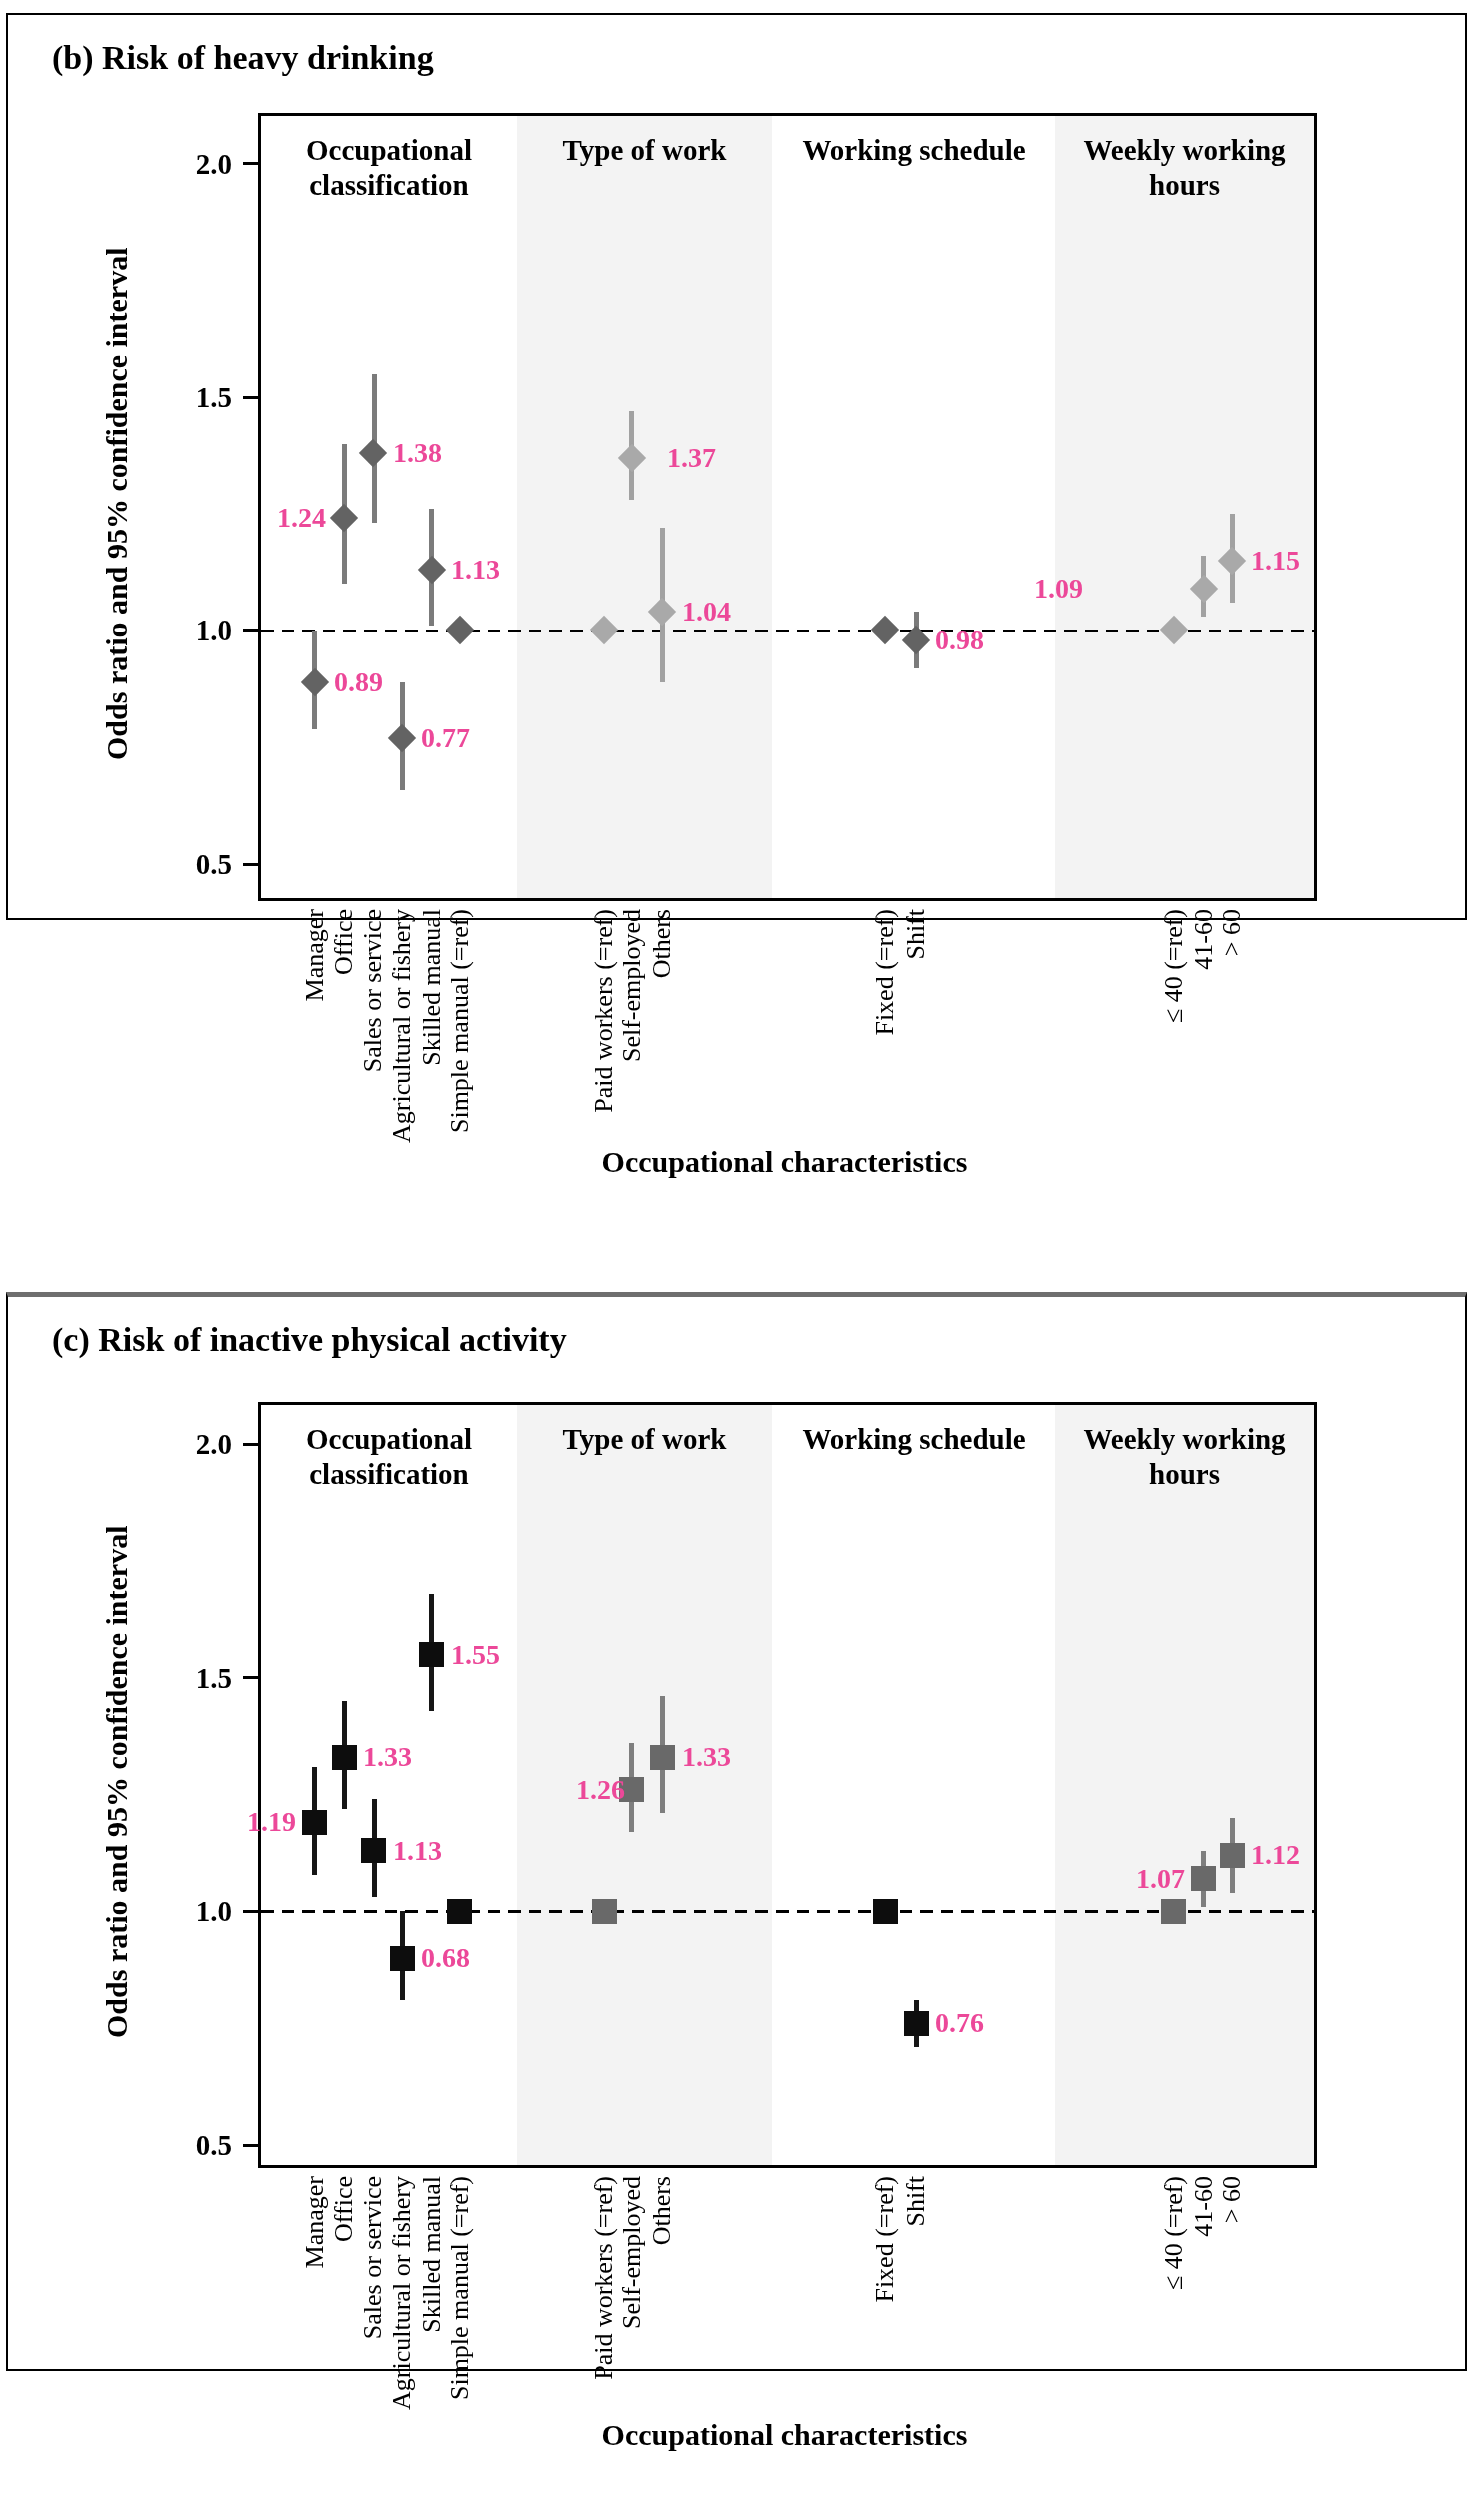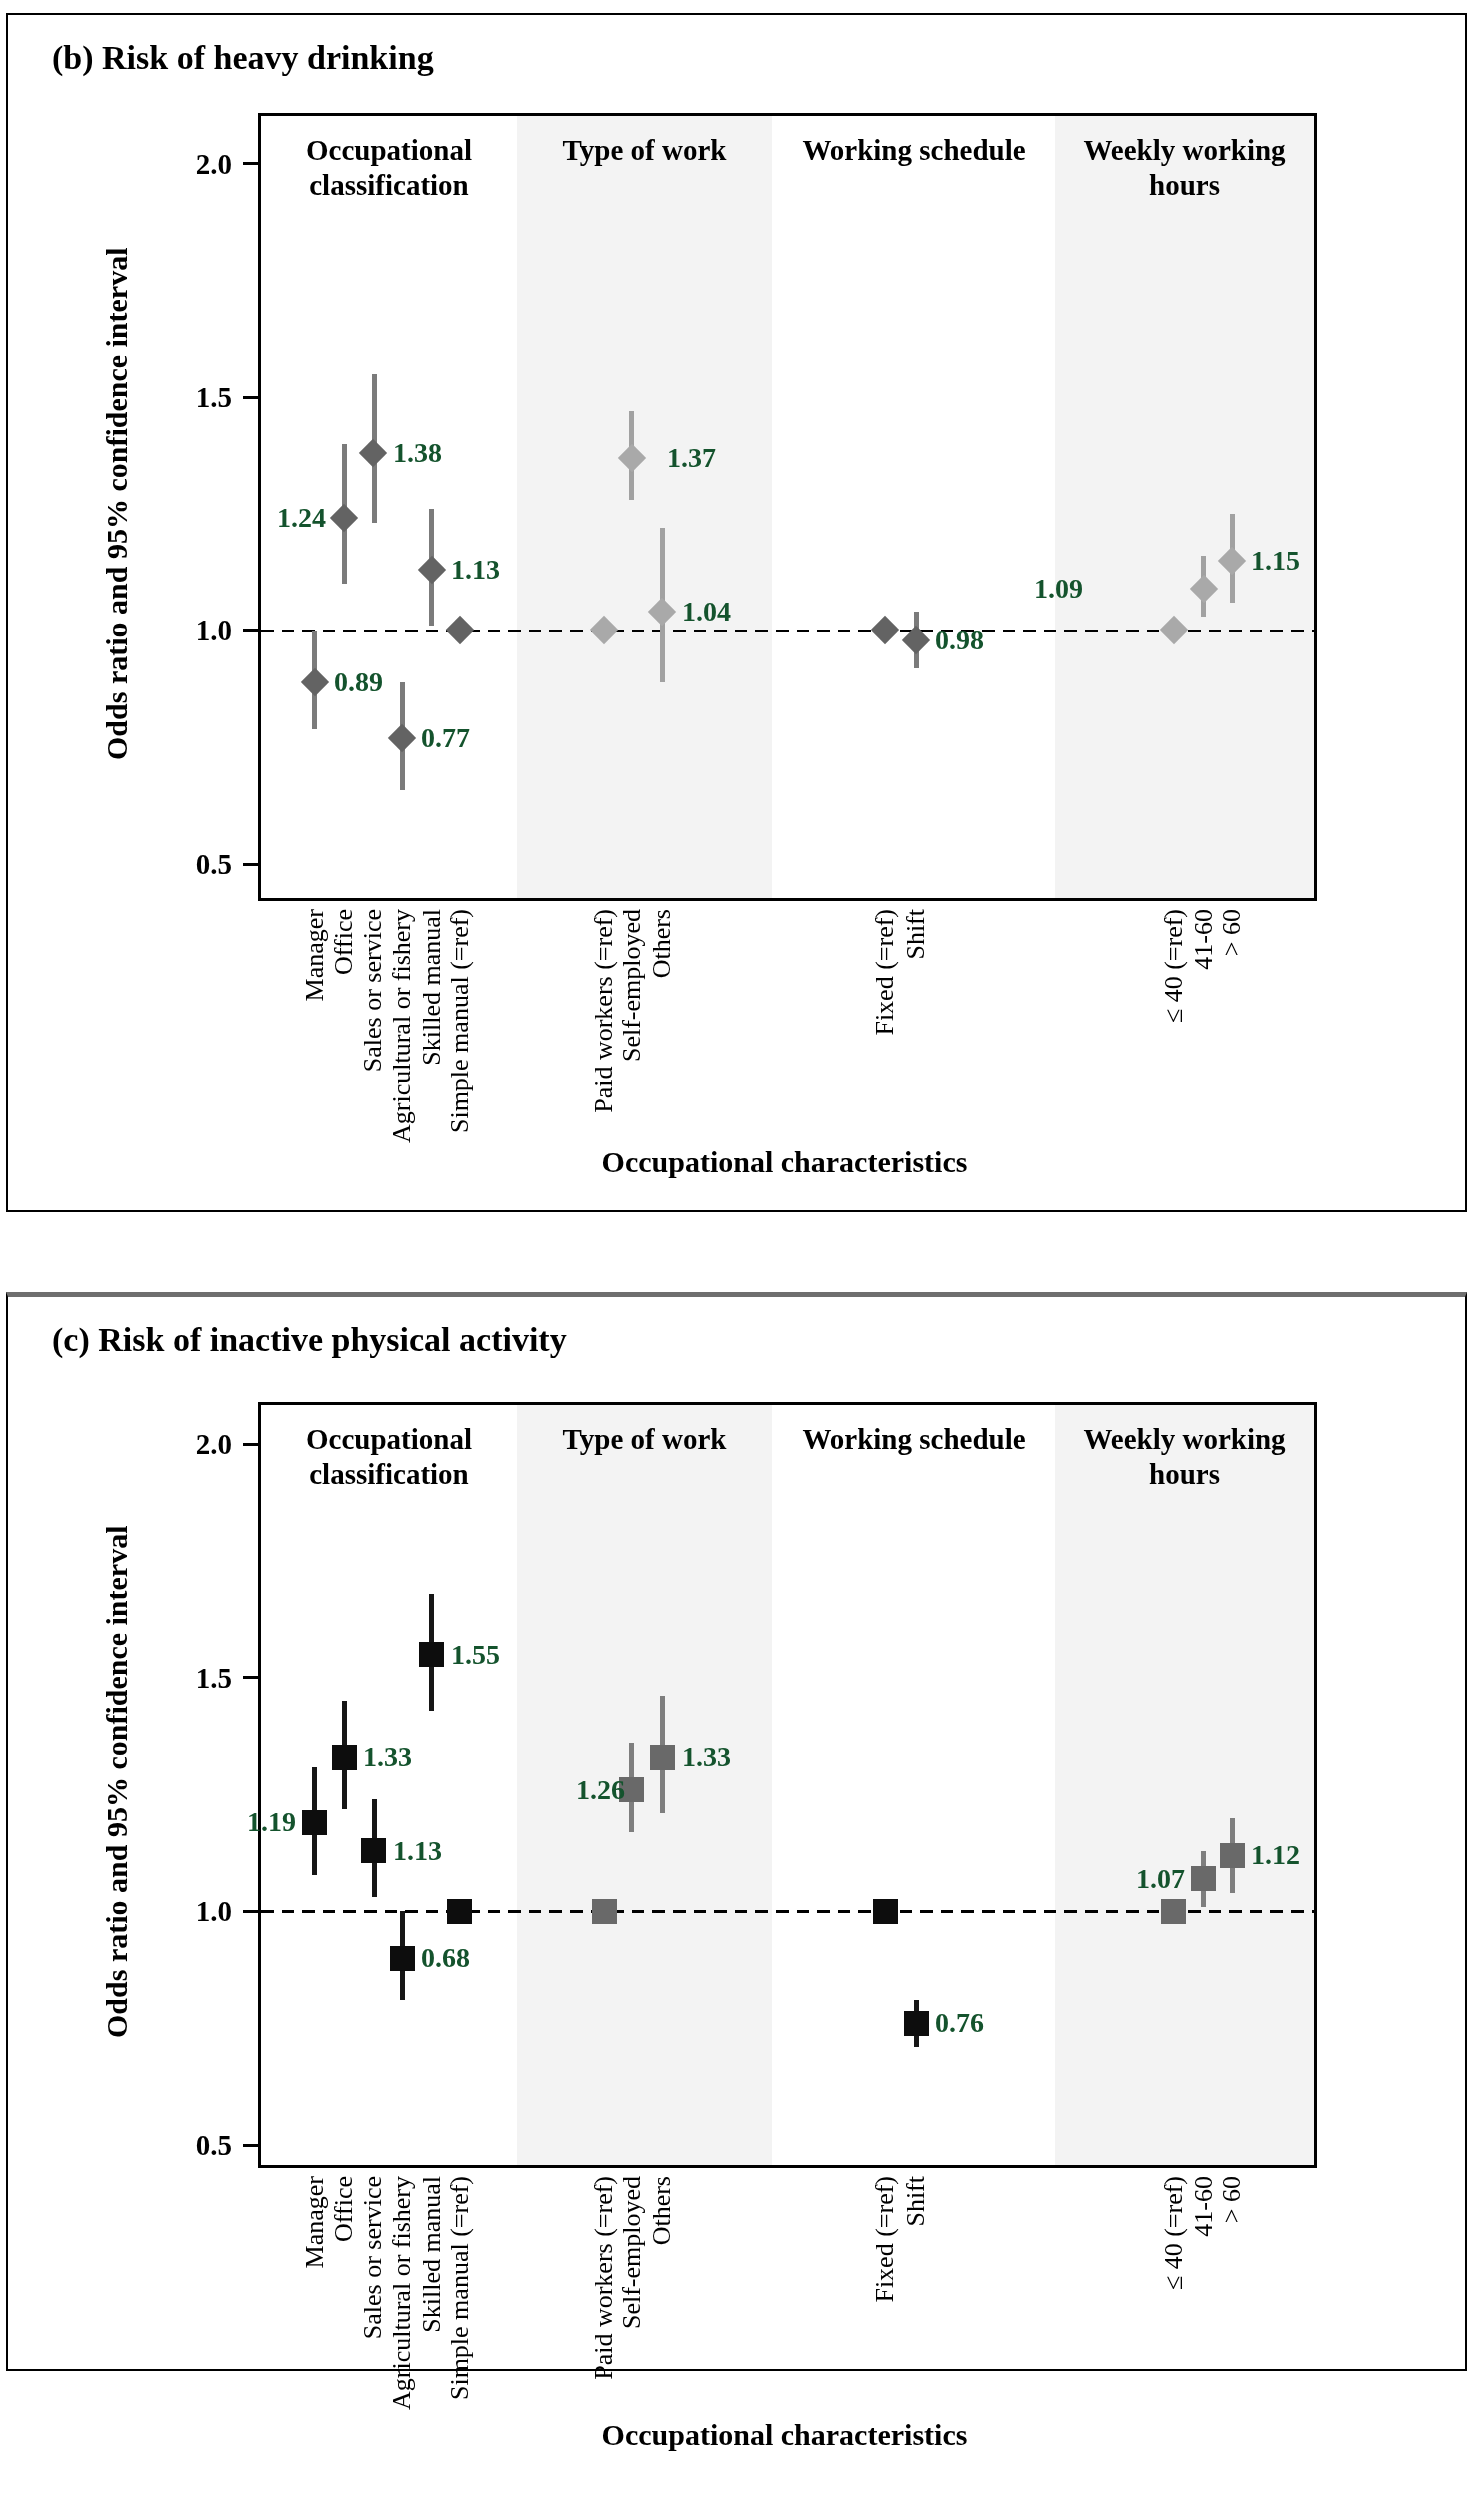--- a/index.html
+++ b/index.html
@@ -4,21 +4,21 @@
 <style>
   html,body { margin:0; padding:0; }
   body {
     width:1473px; height:2515px; position:relative; background:#ffffff;
     font-family:"Liberation Serif","DejaVu Serif",serif;
   }
   .panel-box {
     position:absolute; left:6px; width:1461px; background:#fff;
     border:2px solid #000; box-sizing:border-box;
   }
-  #box-b { top:12.6px;  height:1199px; }
+  #box-b { top:12.6px;  height:907px; }
   #box-c { top:1292px; height:1079px; border-top:5px solid #6f6f6f; }
   .panel-title {
     position:absolute; left:44px; top:24px; margin:0;
     font-size:34px; font-weight:bold; color:#000; white-space:nowrap;
   }
   .plot {
     position:absolute; border:3px solid #000; background:#fff;
   }
   #box-b .plot { left:250px; top:98px; width:1053px; height:782px; }
   #box-c .plot { left:250px; top:105px; width:1053px; height:760px; }
@@ -41,21 +41,21 @@
   .ghead {
     position:absolute; z-index:1; text-align:center; font-weight:bold;
     font-size:29px; line-height:35px; color:#000;
   }
   .refline { position:absolute; height:2.5px; z-index:2;
     background:repeating-linear-gradient(to right,#000 0 12.6px,transparent 12.6px 20.6px); }
   .cibar { position:absolute; width:4.5px; z-index:3; }
   .mk-d { position:absolute; width:20px; height:20px; transform:rotate(45deg); z-index:4; }
   .mk-s { position:absolute; width:25px; height:25px; z-index:4; }
   .vlab { position:absolute; z-index:5; font-weight:bold; font-size:28px;
-    line-height:34px; height:34px; color:#14532d; white-space:nowrap; }
+    line-height:34px; height:34px; color:#ec4899; white-space:nowrap; }
   .ytickmark { position:absolute; left:-18px; width:15px; height:3px; background:#000; }
   .yticklab { position:absolute; left:-129px; width:100px; text-align:right;
     font-weight:bold; font-size:29px; line-height:34px; color:#000; }
   .catlab { position:absolute; writing-mode:vertical-rl; transform:rotate(180deg);
     white-space:nowrap; font-size:26px; line-height:32px; color:#000; }
 </style>
 </head>
 <body>
 
 <div>

